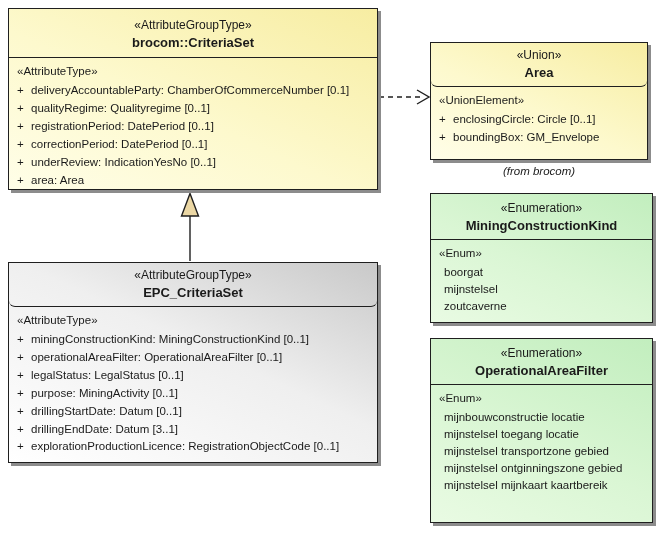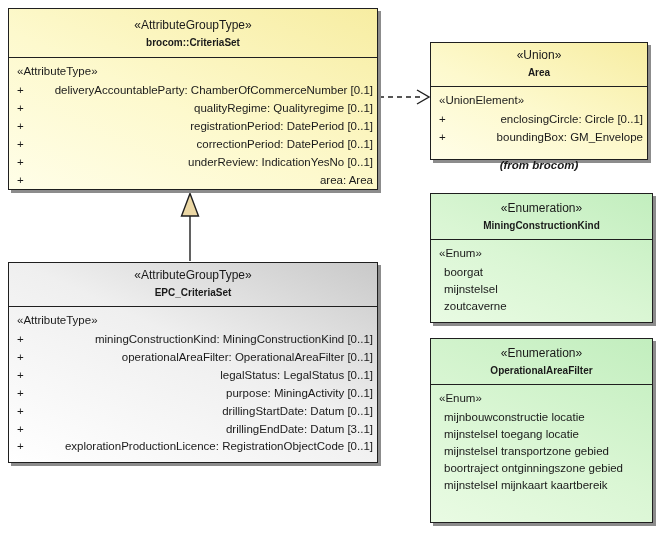--- a/index.html
+++ b/index.html
@@ -22,48 +22,48 @@
   }
   .fill-yellow { background: linear-gradient(205deg, #f7eda2 0%, #fdf9cd 55%, #fffee8 100%); }
   .fill-green  { background: linear-gradient(205deg, #c2eebe 0%, #daf6d4 55%, #e9fbe3 100%); }
   .fill-gray   { background: linear-gradient(205deg, #c9c9c9 0%, #efefef 45%, #ffffff 100%); }
 
   .uml-header {
     border-bottom: 1.5px solid #1f1f1f;
     text-align: center;
   }
   .stereotype { font-size: 12px; line-height: 15px; }
-  .uml-name   { font-size: 10px; font-weight: bold; line-height: 16px; margin-top: 2px; }
+  .uml-name   { font-size: 13px; font-weight: bold; line-height: 16px; margin-top: 2px; }
 
   .uml-body { padding: 5px 4px 4px 0; font-size: 11.5px; }
   .section-label { padding: 1px 0 3px 8px; line-height: 15px; }
 
   .attr-row { display: flex; line-height: 13.5px; padding: 2.2px 0; }
   .attr-vis { width: 22px; flex: 0 0 22px; padding-left: 8px; }
-  .attr-text { flex: 1 1 auto; white-space: nowrap; text-align: right; }
+  .attr-text { flex: 1 1 auto; white-space: nowrap; }
 
   .enum-item { padding-left: 13px; line-height: 13.5px; padding-top: 1.8px; padding-bottom: 1.8px; white-space: nowrap; }
 
   .box-caption {
     position: absolute;
     font-size: 11.5px;
     font-style: italic;
     text-align: center;
   }
 
   .connector-layer {
     position: absolute;
     left: 0; top: 0;
     width: 660px; height: 537px;
     pointer-events: none;
   }
 
   
   .hdr-pad-lg { padding: 9px 4px 6px; }
-  .hdr-pad-md { padding: 5px 4px 5px; }
+  .hdr-pad-md { padding: 5px 4px 5px; border-radius: 6px; }
   .hdr-pad-sm { padding: 7px 20px 5px; }
 </style>
 </head>
 <body>
 
 <div class="canvas">
 
   <svg class="connector-layer" width="660" height="537" viewBox="0 0 660 537">
 
     <g>
@@ -159,21 +159,21 @@
       <div class="attr-row">
         <span class="attr-vis">+</span>
         <span class="attr-text">enclosingCircle: Circle [0..1]</span>
       </div>
       <div class="attr-row">
         <span class="attr-vis">+</span>
         <span class="attr-text">boundingBox: GM_Envelope</span>
       </div>
     </div>
   </div>
-  <div class="box-caption" style="left:430px; top:159px; width:218px;font-weight:bold;">(from brocom)</div>
+  <div class="box-caption" style="left:430px; top:165px; width:218px;">(from brocom)</div>
 
   <div class="uml-box fill-green" style="left:430px; top:193px; width:223px; height:130px;">
     <div class="uml-header hdr-pad-sm">
       <div class="stereotype">«Enumeration»</div>
       <div class="uml-name">MiningConstructionKind</div>
     </div>
     <div class="uml-body">
       <div class="section-label">«Enum»</div>
       <div class="enum-item">boorgat</div>
       <div class="enum-item">mijnstelsel</div>
@@ -184,18 +184,18 @@
   <div class="uml-box fill-green" style="left:430px; top:338px; width:223px; height:185px;">
     <div class="uml-header hdr-pad-sm">
       <div class="stereotype">«Enumeration»</div>
       <div class="uml-name">OperationalAreaFilter</div>
     </div>
     <div class="uml-body">
       <div class="section-label">«Enum»</div>
       <div class="enum-item">mijnbouwconstructie locatie</div>
       <div class="enum-item">mijnstelsel toegang locatie</div>
       <div class="enum-item">mijnstelsel transportzone gebied</div>
-      <div class="enum-item">boortraject ontginningszone gebied</div>
+      <div class="enum-item">mijnstelsel ontginningszone gebied</div>
       <div class="enum-item">mijnstelsel mijnkaart kaartbereik</div>
     </div>
   </div>
 
 </div>
 
 </body></html>

